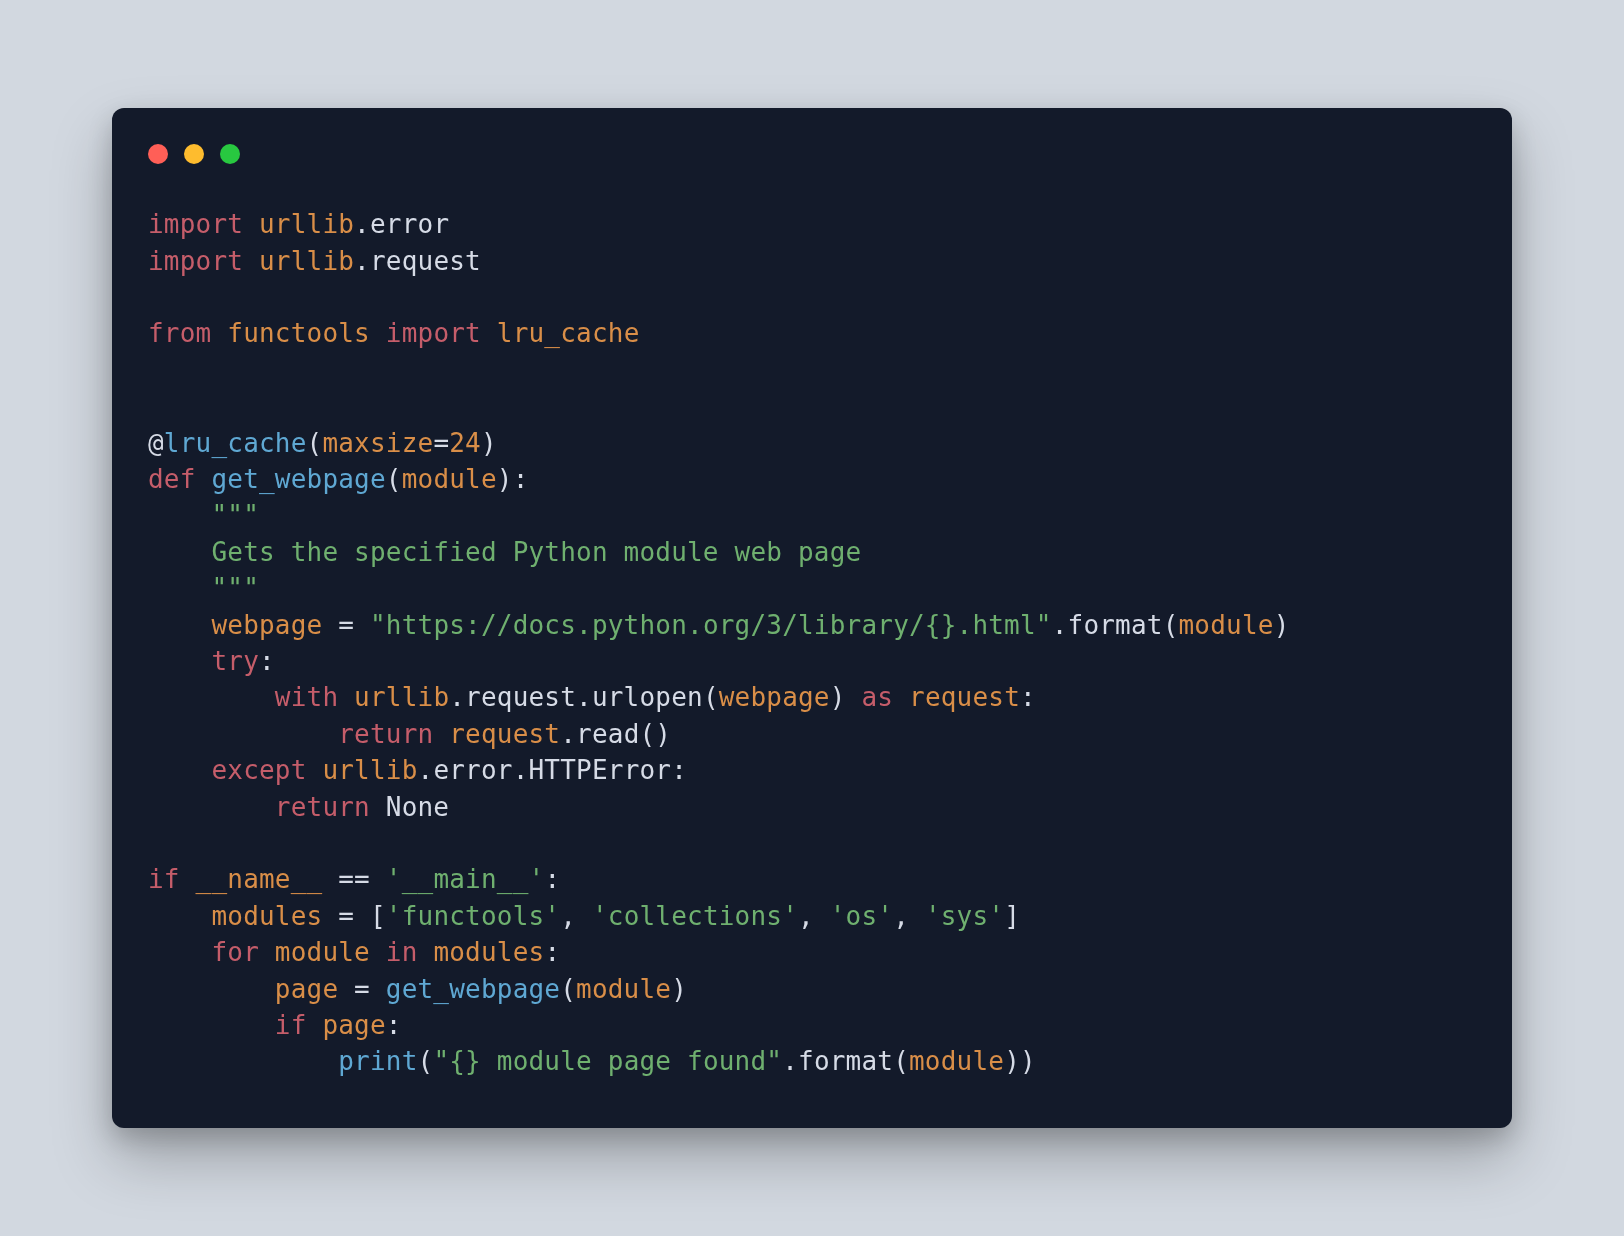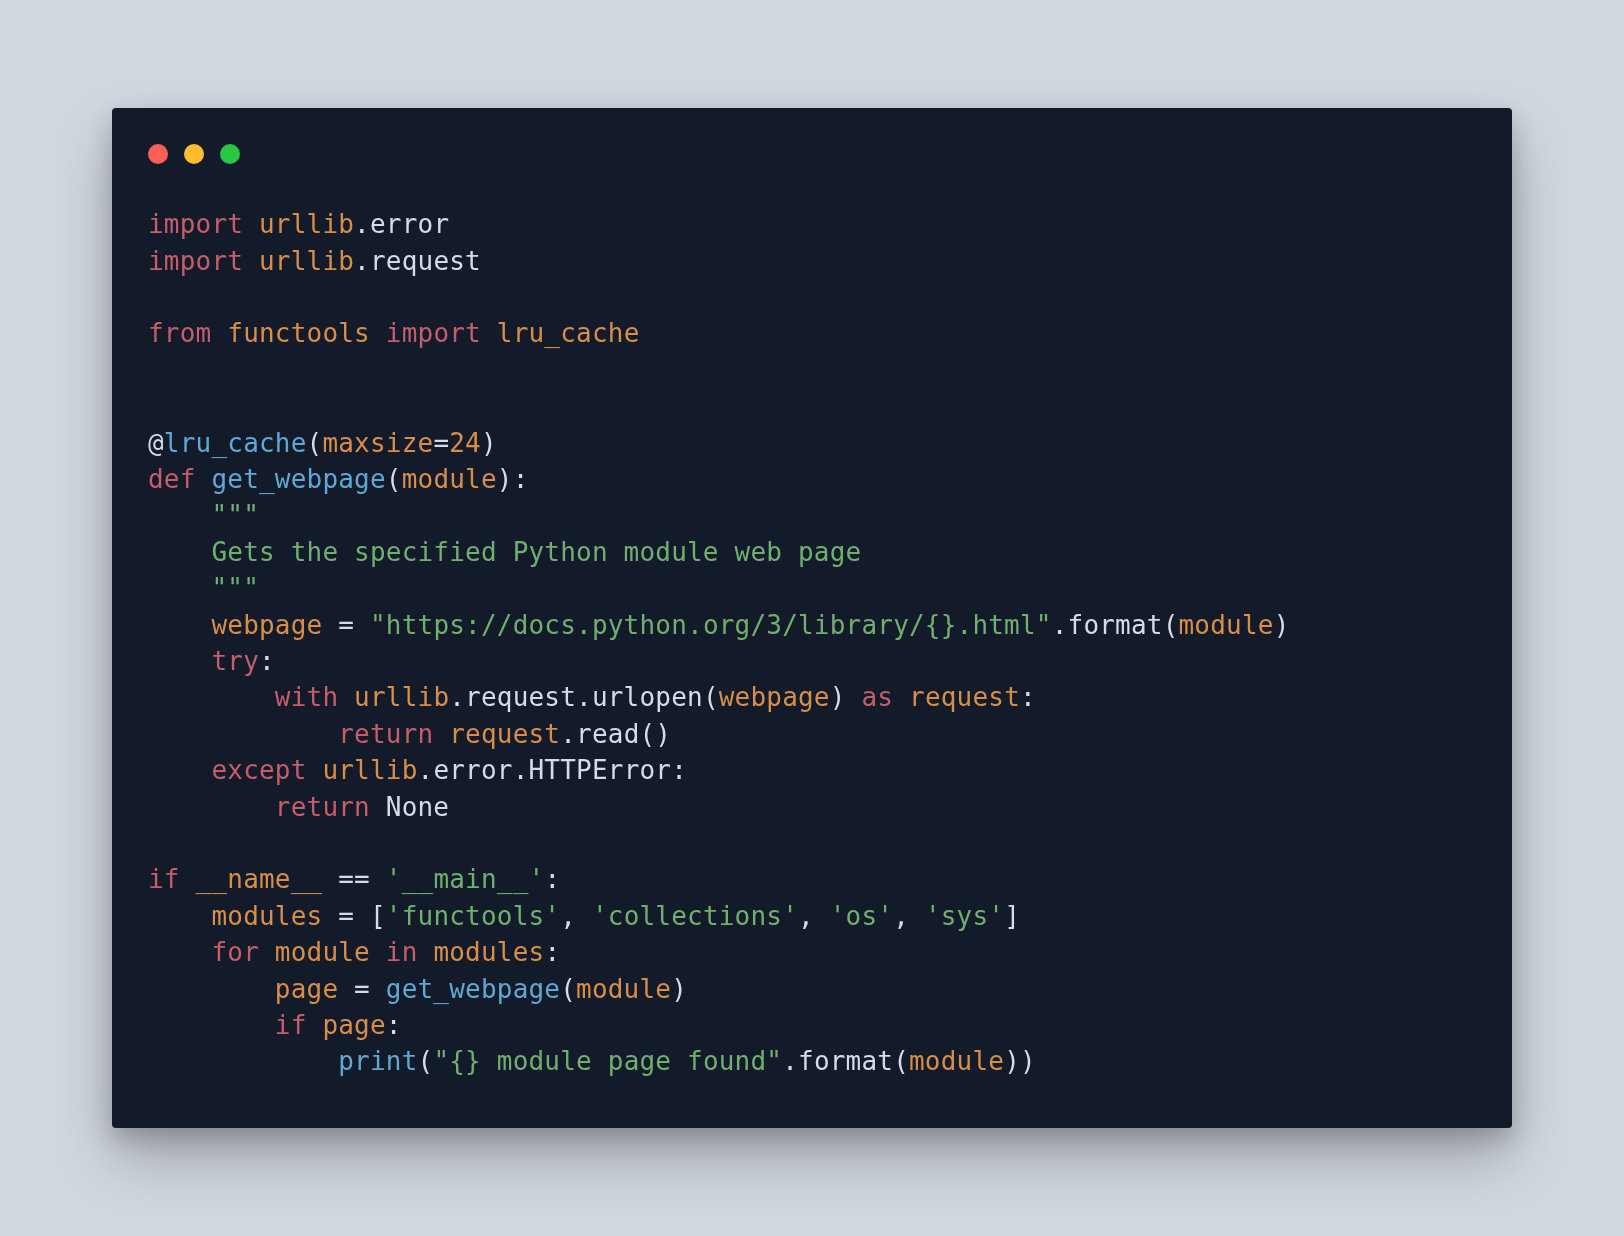--- a/index.html
+++ b/index.html
@@ -8,21 +8,21 @@
     width: 1624px;
     height: 1236px;
     display: flex;
     align-items: center;
     justify-content: center;
     font-family: ui-monospace, "SF Mono", Menlo, Consolas, monospace;
   }
   .window {
     width: 1400px;
     background: #131a2a;
-    border-radius: 4px;
+    border-radius: 12px;
     box-shadow: 0 30px 60px rgba(0,0,0,0.25), 0 10px 25px rgba(0,0,0,0.18);
     padding: 36px 36px 48px 36px;
     position: relative;
   }
   .traffic-lights {
     display: flex;
     gap: 16px;
     margin-bottom: 42px;
   }
   .dot {

